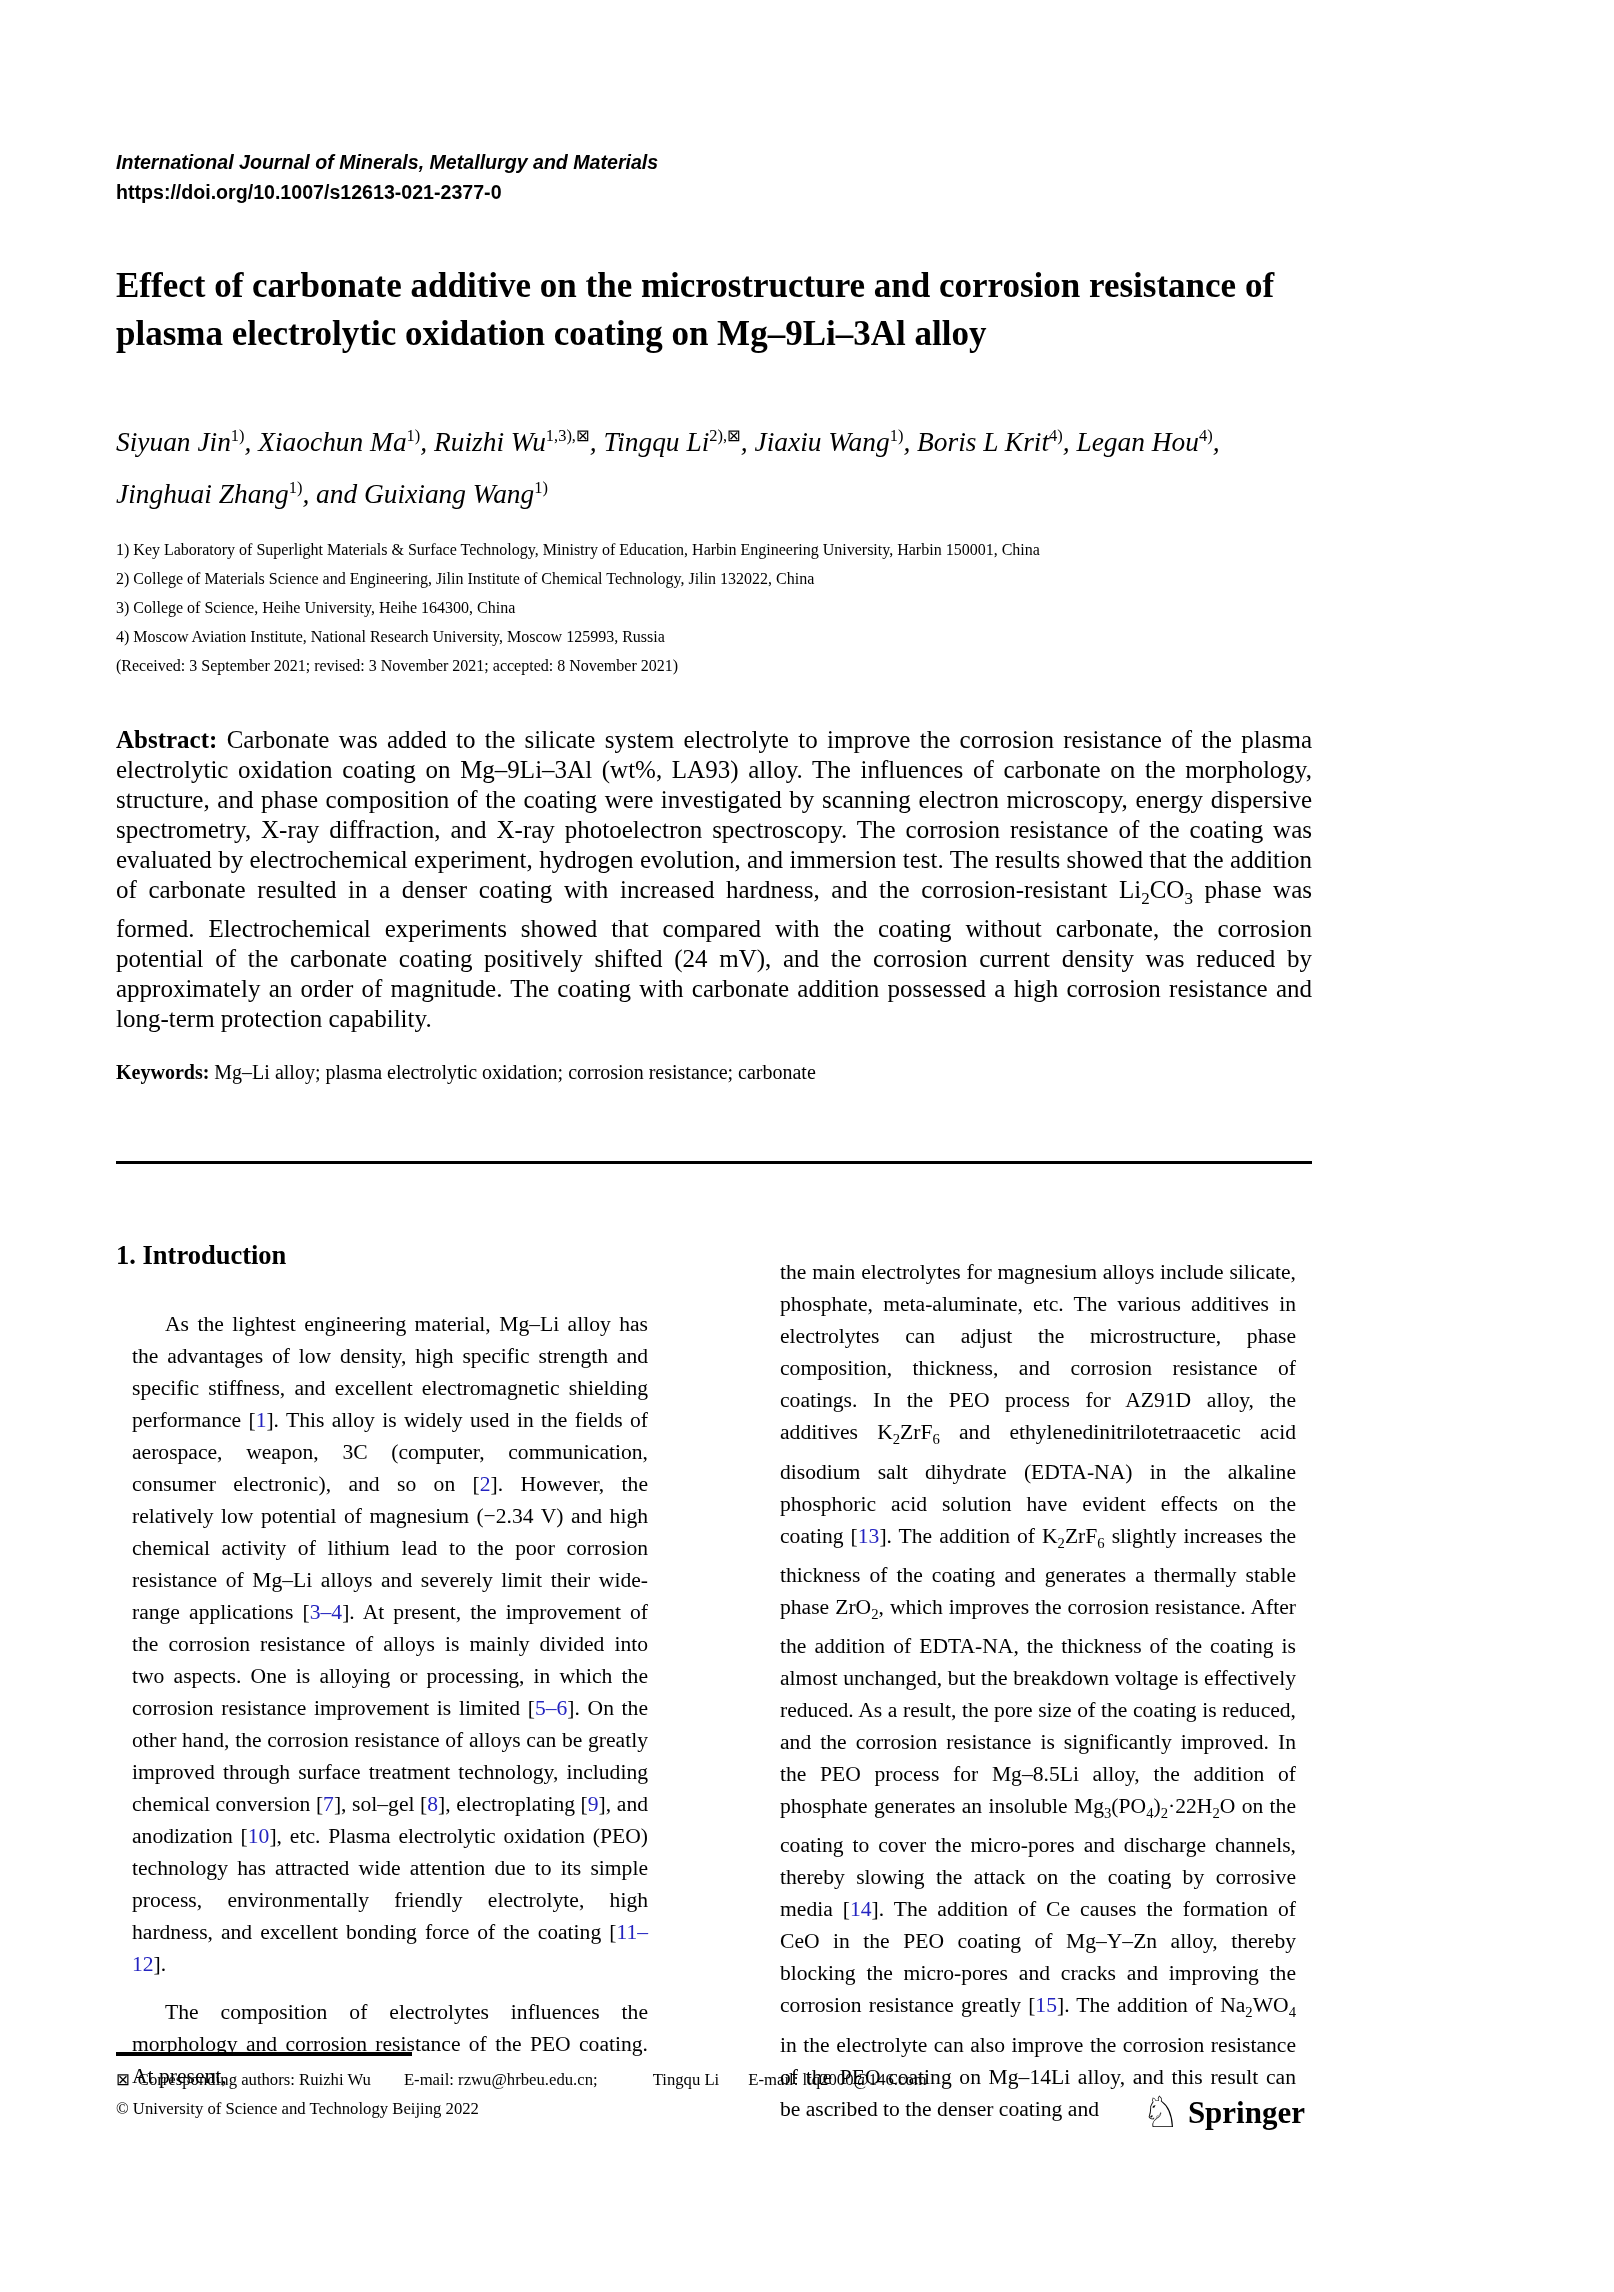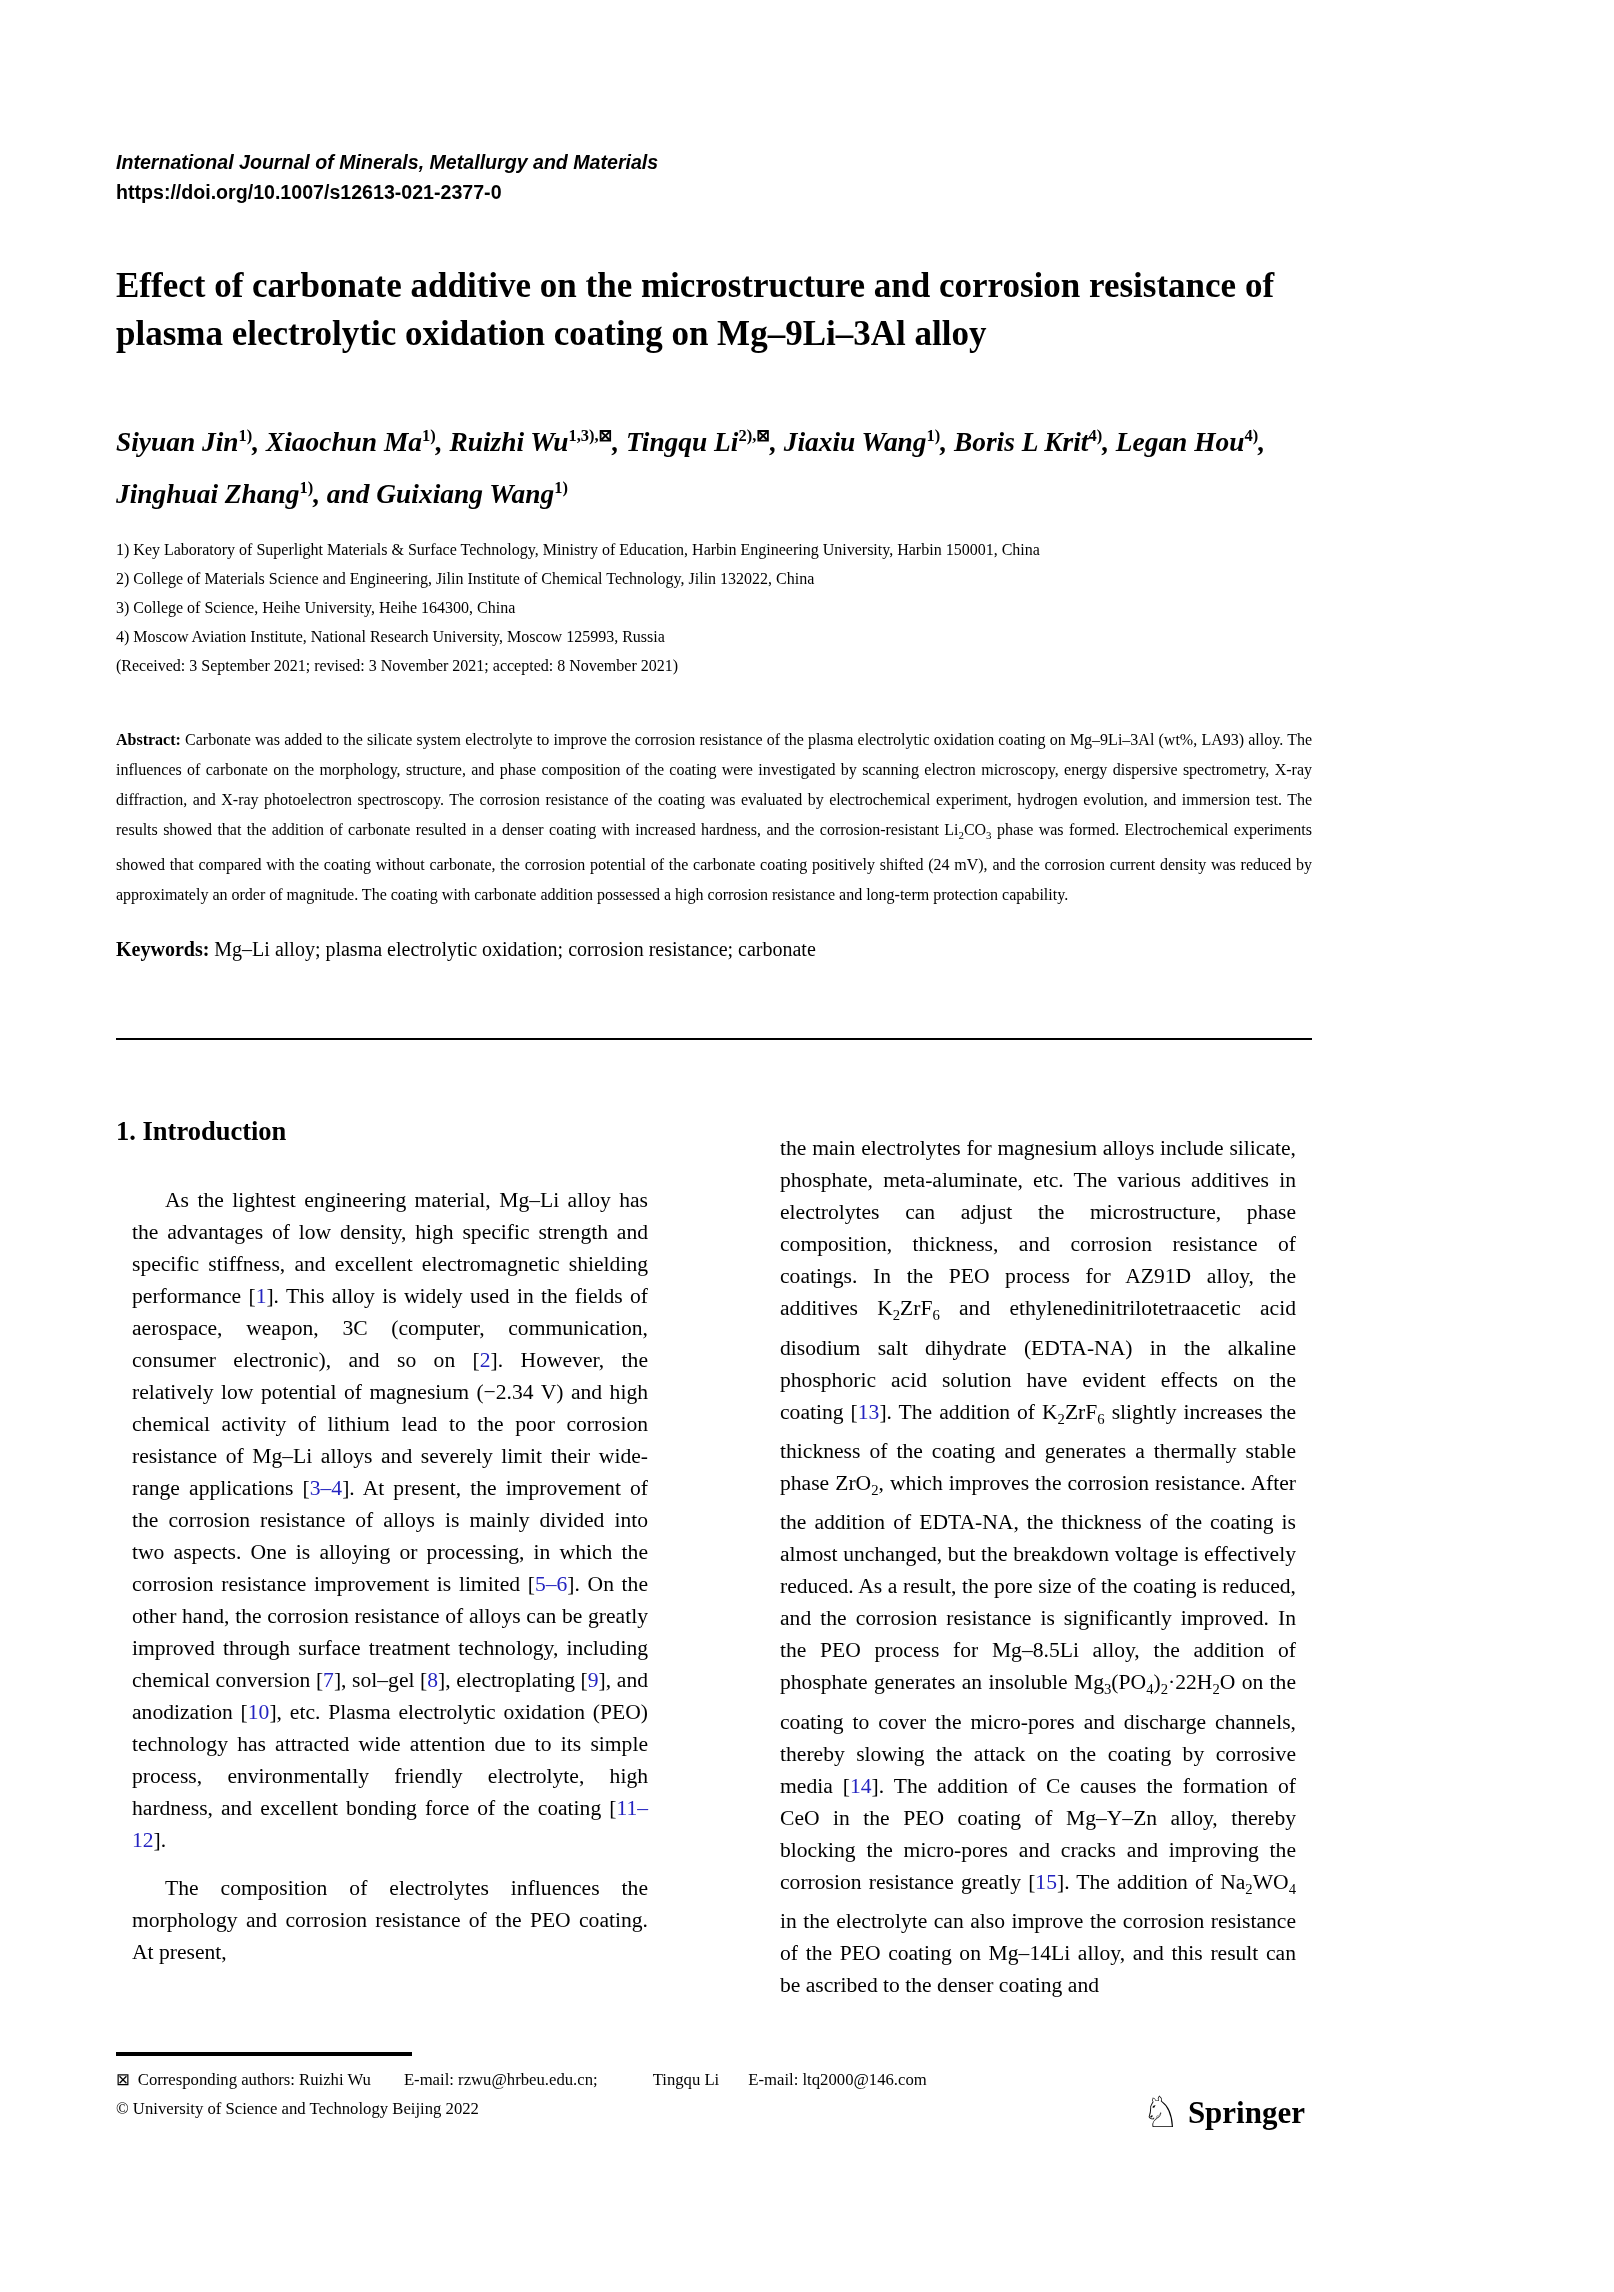--- a/index.html
+++ b/index.html
@@ -16,27 +16,27 @@
   
   .jheader{font-family:"Liberation Sans", sans-serif;font-weight:bold;font-size:19.6px;line-height:30px;}
   .jheader .ital{font-style:italic;}
   
   .title{
     font-size:35px;font-weight:bold;line-height:48px;
     margin:55px 0 0 0;max-width:1374px;
   }
   
   .authors{
-    margin-top:55px;font-size:27.4px;font-style:italic;line-height:46px;max-width:1374px;font-weight:bold;
+    margin-top:55px;font-size:27.4px;font-style:italic;line-height:46px;max-width:1374px;
   }
   .authors sup{font-size:60%;font-style:normal;}
   
   .affils{margin-top:17.6px;font-size:16px;line-height:29px;}
   
-  .abstract{margin:45px 0 0 0;font-size:16px;line-height:30px;text-align:justify;}
+  .abstract{margin:45px 0 0 0;font-size:25px;line-height:30px;text-align:justify;}
   .abstract b,.keywords b{font-weight:bold;}
   .keywords{margin:23.5px 0 0 0;font-size:20px;line-height:30px;}
   .rule{height:2.9px;background:#000;margin-top:74px;}
   
   .columns{display:flex;gap:100px;margin-top:76px;}
   .col{flex:1;font-size:21.6px;line-height:32px;text-align:justify;}
   .col h2{font-size:26.5px;line-height:31px;margin:0 0 37px 0;font-weight:bold;text-align:left;}
   .col p{margin:16px;}
   .p-indent{text-indent:33px;}
   sub{font-size:68%;}

